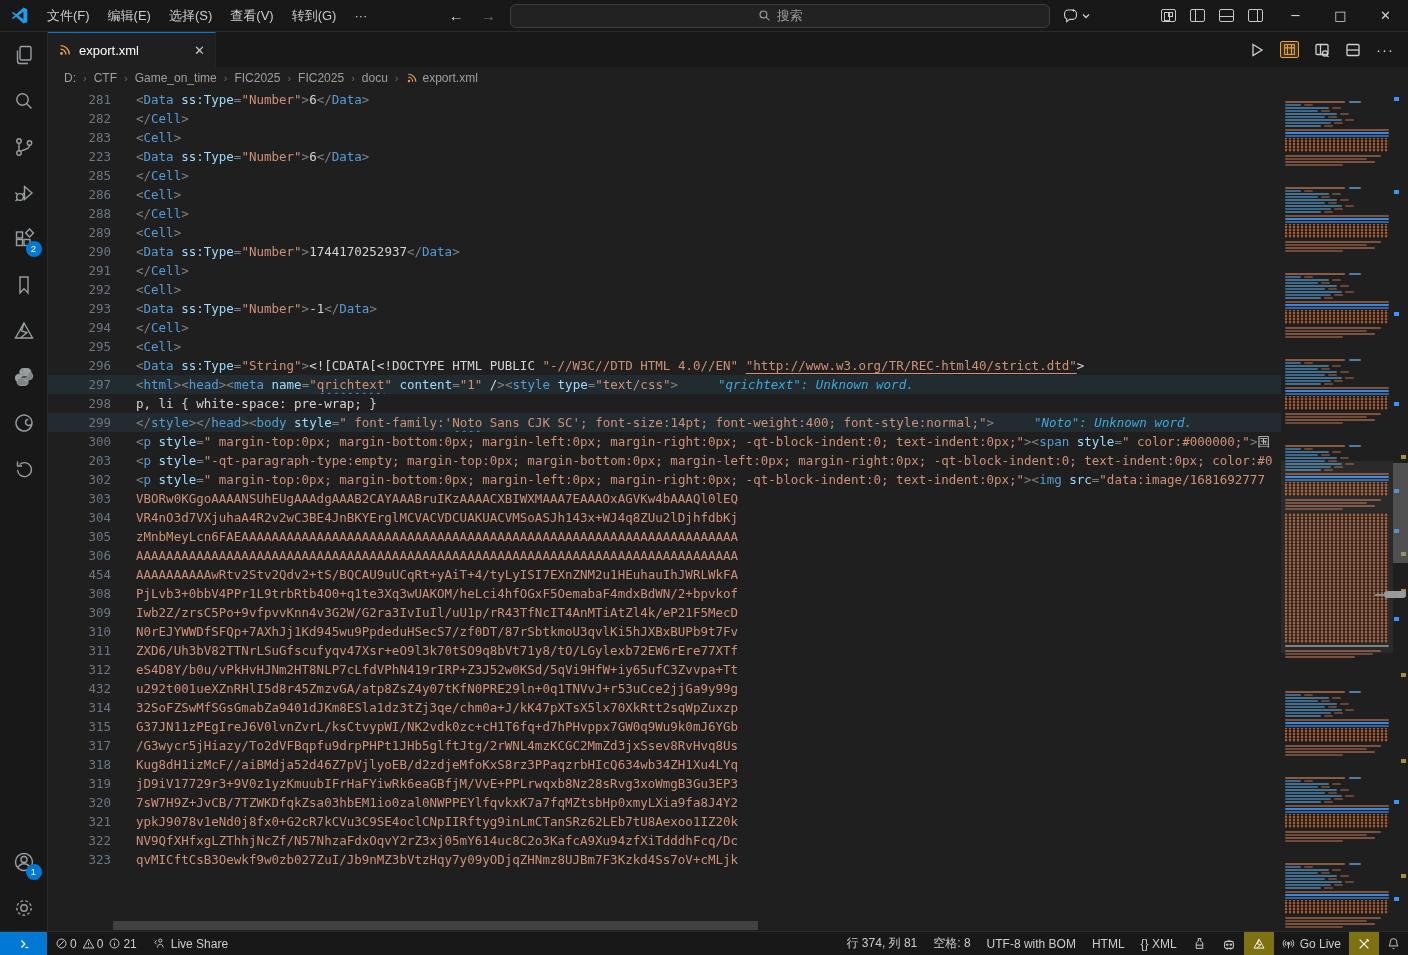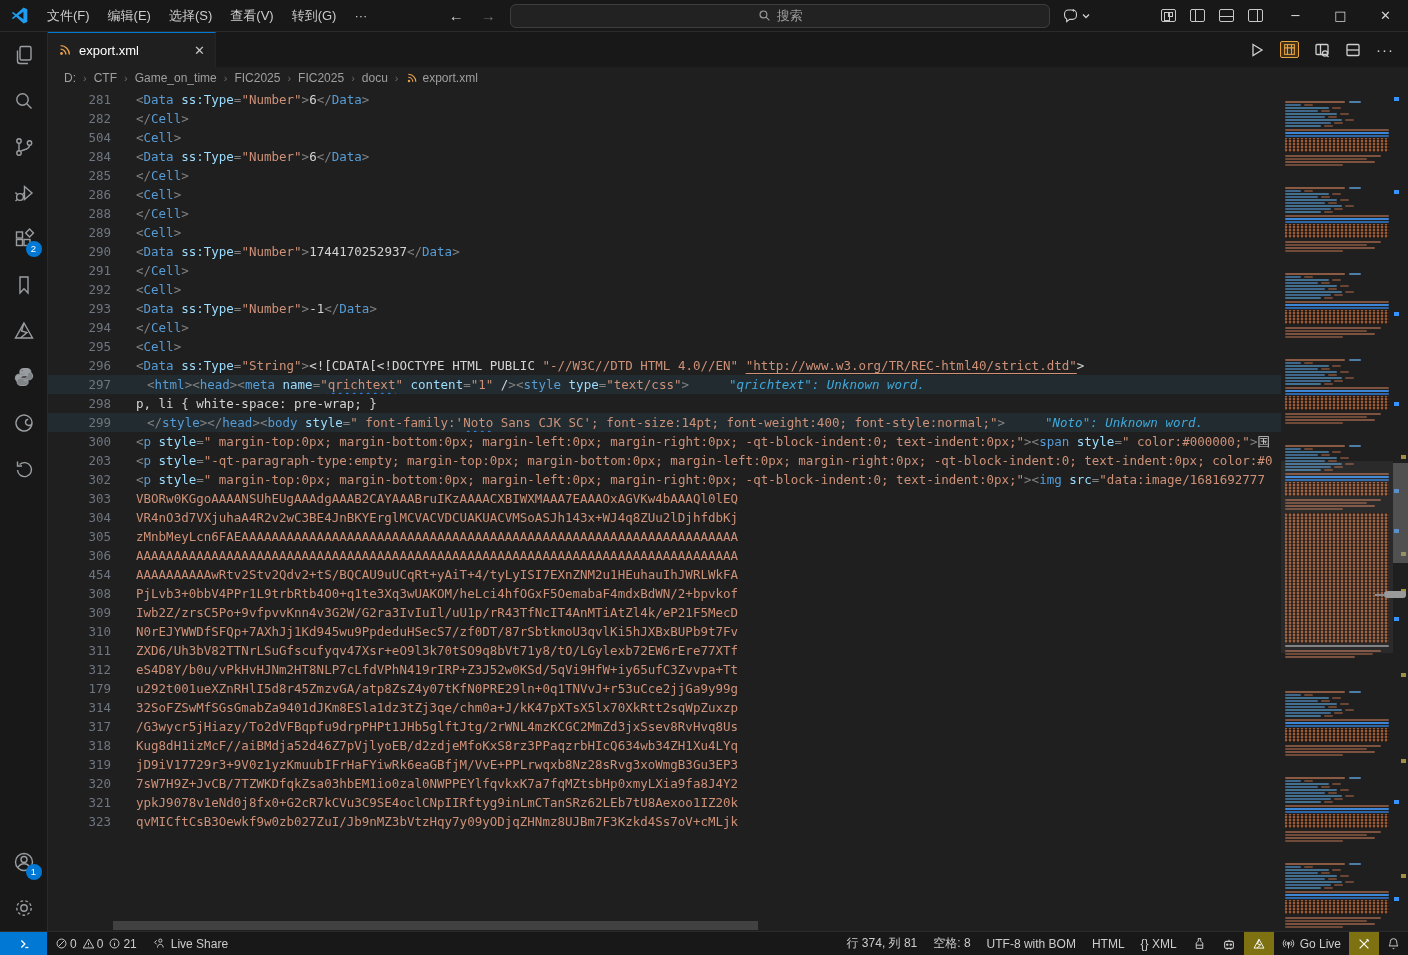--- a/index.html
+++ b/index.html
@@ -57,21 +57,21 @@
   .breadcrumb{ height:22px; display:flex; align-items:center; padding-left:16px;
     font-size:12px; color:#9f9f9f; gap:7px; background:#1f1f1f; }
   .bc-sep{ color:#6a6a6a; font-size:11px; }
   .bc-file{ display:flex; align-items:center; gap:5px; }
 
   
   .editor{ flex:1; display:flex; min-height:0; position:relative; }
   .code-pane{ flex:1; overflow:hidden; padding-top:1px; position:relative; min-width:0; }
   .line{ display:flex; height:19px; line-height:19px; white-space:pre;
     font-family:"DejaVu Sans Mono", monospace; font-size:12.5px; }
-  .line.hl{ background:rgba(64,156,200,0.10);gap:11px; }
+  .line.hl{ background:rgba(64,156,200,0.10); }
   .ln{ width:63px; flex-shrink:0; text-align:right; color:#6e7681; }
   .lc{ padding-left:25px; flex:1; overflow:hidden; }
   .p{ color:#808080; } .t{ color:#569cd6; } .a{ color:#9cdcfe; }
   .s{ color:#ce9178; } .w{ color:#d4d4d4; }
   .u{ text-decoration:underline; text-underline-offset:3px; }
   .q{ text-decoration:underline wavy #3794ff 1px; text-underline-offset:3px; }
   .hint{ color:#3fa9dc; font-style:italic; margin-left:40px; }
   .hscroll{ position:absolute; bottom:1px; left:65px; width:645px; height:9px;
     background:rgba(121,121,121,0.38); }
 
@@ -295,22 +295,22 @@
           </svg>
         <span>export.xml</span>
       </span>
     </div>
 
     <div class="editor">
       <div class="code-pane">
         <div id="code-lines">
             <div class="line"><span class="ln">281</span><span class="lc"><span class="p">&lt;</span><span class="t">Data</span><span class="w"> </span><span class="a">ss:Type</span><span class="p">=</span><span class="s">"Number"</span><span class="p">&gt;</span><span class="w">6</span><span class="p">&lt;/</span><span class="t">Data</span><span class="p">&gt;</span></span></div>
             <div class="line"><span class="ln">282</span><span class="lc"><span class="p">&lt;/</span><span class="t">Cell</span><span class="p">&gt;</span></span></div>
-            <div class="line"><span class="ln">504</span><span class="lc"><span class="p">&lt;</span><span class="t">Cell</span><span class="p">&gt;</span></span></div>
-            <div class="line"><span class="ln">284</span><span class="lc"><span class="p">&lt;</span><span class="t">Data</span><span class="w"> </span><span class="a">ss:Type</span><span class="p">=</span><span class="s">"Number"</span><span class="p">&gt;</span><span class="w">6</span><span class="p">&lt;/</span><span class="t">Data</span><span class="p">&gt;</span></span></div>
+            <div class="line"><span class="ln">283</span><span class="lc"><span class="p">&lt;</span><span class="t">Cell</span><span class="p">&gt;</span></span></div>
+            <div class="line"><span class="ln">223</span><span class="lc"><span class="p">&lt;</span><span class="t">Data</span><span class="w"> </span><span class="a">ss:Type</span><span class="p">=</span><span class="s">"Number"</span><span class="p">&gt;</span><span class="w">6</span><span class="p">&lt;/</span><span class="t">Data</span><span class="p">&gt;</span></span></div>
             <div class="line"><span class="ln">285</span><span class="lc"><span class="p">&lt;/</span><span class="t">Cell</span><span class="p">&gt;</span></span></div>
             <div class="line"><span class="ln">286</span><span class="lc"><span class="p">&lt;</span><span class="t">Cell</span><span class="p">&gt;</span></span></div>
             <div class="line"><span class="ln">288</span><span class="lc"><span class="p">&lt;/</span><span class="t">Cell</span><span class="p">&gt;</span></span></div>
             <div class="line"><span class="ln">289</span><span class="lc"><span class="p">&lt;</span><span class="t">Cell</span><span class="p">&gt;</span></span></div>
             <div class="line"><span class="ln">290</span><span class="lc"><span class="p">&lt;</span><span class="t">Data</span><span class="w"> </span><span class="a">ss:Type</span><span class="p">=</span><span class="s">"Number"</span><span class="p">&gt;</span><span class="w">1744170252937</span><span class="p">&lt;/</span><span class="t">Data</span><span class="p">&gt;</span></span></div>
             <div class="line"><span class="ln">291</span><span class="lc"><span class="p">&lt;/</span><span class="t">Cell</span><span class="p">&gt;</span></span></div>
             <div class="line"><span class="ln">292</span><span class="lc"><span class="p">&lt;</span><span class="t">Cell</span><span class="p">&gt;</span></span></div>
             <div class="line"><span class="ln">293</span><span class="lc"><span class="p">&lt;</span><span class="t">Data</span><span class="w"> </span><span class="a">ss:Type</span><span class="p">=</span><span class="s">"Number"</span><span class="p">&gt;</span><span class="w">-1</span><span class="p">&lt;/</span><span class="t">Data</span><span class="p">&gt;</span></span></div>
             <div class="line"><span class="ln">294</span><span class="lc"><span class="p">&lt;/</span><span class="t">Cell</span><span class="p">&gt;</span></span></div>
             <div class="line"><span class="ln">295</span><span class="lc"><span class="p">&lt;</span><span class="t">Cell</span><span class="p">&gt;</span></span></div>
@@ -324,27 +324,29 @@
             <div class="line"><span class="ln">303</span><span class="lc"><span class="s">VBORw0KGgoAAAANSUhEUgAAAdgAAAB2CAYAAABruIKzAAAACXBIWXMAAA7EAAAOxAGVKw4bAAAQl0lEQ</span></span></div>
             <div class="line"><span class="ln">304</span><span class="lc"><span class="s">VR4nO3d7VXjuhaA4R2v2wC3BE4JnBKYErglMCVACVDCUAKUACVMSoASJh143x+WJ4q8ZUu2lDjhfdbKj</span></span></div>
             <div class="line"><span class="ln">305</span><span class="lc"><span class="s">zMnbMeyLcn6FAEAAAAAAAAAAAAAAAAAAAAAAAAAAAAAAAAAAAAAAAAAAAAAAAAAAAAAAAAAAAAAAAAAA</span></span></div>
             <div class="line"><span class="ln">306</span><span class="lc"><span class="s">AAAAAAAAAAAAAAAAAAAAAAAAAAAAAAAAAAAAAAAAAAAAAAAAAAAAAAAAAAAAAAAAAAAAAAAAAAAAAAAA</span></span></div>
             <div class="line"><span class="ln">454</span><span class="lc"><span class="s">AAAAAAAAAAwRtv2Stv2Qdv2+tS/BQCAU9uUCqRt+yAiT+4/tyLyISI7EXnZNM2u1HEuhauIhJWRLWkFA</span></span></div>
             <div class="line"><span class="ln">308</span><span class="lc"><span class="s">PjLvb3+0bbV4PPr1L9trbRtb4O0+q1te3Xq3wUAKOM/heLci4hfOGxF5OemabaF4mdxBdWN/2+bpvkof</span></span></div>
             <div class="line"><span class="ln">309</span><span class="lc"><span class="s">Iwb2Z/zrsC5Po+9vfpvvKnn4v3G2W/G2ra3IvIuIl/uU1p/rR43TfNcIT4AnMTiAtZl4k/eP21F5MecD</span></span></div>
             <div class="line"><span class="ln">310</span><span class="lc"><span class="s">N0rEJYWWDfSFQp+7AXhJj1Kd945wu9PpdeduHSecS7/zf0DT/87rSbtkmoU3qvlKi5hJXBxBUPb9t7Fv</span></span></div>
             <div class="line"><span class="ln">311</span><span class="lc"><span class="s">ZXD6/Uh3bV82TTNrLSuGfscufyqv47Xsr+eO9l3k70tSO9q8bVt71y8/tO/LGylexb72EW6rEre77XTf</span></span></div>
             <div class="line"><span class="ln">312</span><span class="lc"><span class="s">eS4D8Y/b0u/vPkHvHJNm2HT8NLP7cLfdVPhN419rIRP+Z3J52w0KSd/5qVi9HfW+iy65ufC3Zvvpa+Tt</span></span></div>
-            <div class="line"><span class="ln">179</span><span class="lc"><span class="s">u292t001ueXZnRHlI5d8r45ZmzvGA/atp8ZsZ4y07tKfN0PRE29ln+0q1TNVvJ+r53uCce2jjGa9y99g</span></span></div>
+            <div class="line"><span class="ln">432</span><span class="lc"><span class="s">u292t001ueXZnRHlI5d8r45ZmzvGA/atp8ZsZ4y07tKfN0PRE29ln+0q1TNVvJ+r53uCce2jjGa9y99g</span></span></div>
             <div class="line"><span class="ln">314</span><span class="lc"><span class="s">32SoFZSwMfSGsGmabZa9401dJKm8ESla1dz3tZj3qe/chm0a+J/kK47pXTsX5lx70XkRtt2sqWpZuxzp</span></span></div>
+            <div class="line"><span class="ln">315</span><span class="lc"><span class="s">G37JN11zPEgIreJ6V0lvnZvrL/ksCtvypWI/NK2vdk0zc+cH1T6fq+d7hPHvppx7GW0q9Wu9k0mJ6YGb</span></span></div>
             <div class="line"><span class="ln">317</span><span class="lc"><span class="s">/G3wycr5jHiazy/To2dVFBqpfu9drpPHPt1JHb5glftJtg/2rWNL4mzKCGC2MmZd3jxSsev8RvHvq8Us</span></span></div>
             <div class="line"><span class="ln">318</span><span class="lc"><span class="s">Kug8dH1izMcF//aiBMdja52d46Z7pVjlyoEB/d2zdjeMfoKxS8rz3PPaqzrbHIcQ634wb34ZH1Xu4LYq</span></span></div>
             <div class="line"><span class="ln">319</span><span class="lc"><span class="s">jD9iV17729r3+9V0z1yzKmuubIFrHaFYiwRk6eaGBfjM/VvE+PPLrwqxb8Nz28sRvg3xoWmgB3Gu3EP3</span></span></div>
             <div class="line"><span class="ln">320</span><span class="lc"><span class="s">7sW7H9Z+JvCB/7TZWKDfqkZsa03hbEM1io0zal0NWPPEYlfqvkxK7a7fqMZtsbHp0xmyLXia9fa8J4Y2</span></span></div>
             <div class="line"><span class="ln">321</span><span class="lc"><span class="s">ypkJ9078v1eNd0j8fx0+G2cR7kCVu3C9SE4oclCNpIIRftyg9inLmCTanSRz62LEb7tU8Aexoo1IZ20k</span></span></div>
+            <div class="line"><span class="ln">322</span><span class="lc"><span class="s">NV9QfXHfxgLZThhjNcZf/N57NhzaFdxOqvY2rZ3xj05mY614uc8C2o3KafcA9Xu94zfXiTdddhFcq/Dc</span></span></div>
             <div class="line"><span class="ln">323</span><span class="lc"><span class="s">qvMICftCsB3Oewkf9w0zb027ZuI/Jb9nMZ3bVtzHqy7y09yODjqZHNmz8UJBm7F3Kzkd4Ss7oV+cMLjk</span></span></div>
           </div>
         <div class="hscroll"></div>
       </div>
       <div class="minimap" id="minimap">
           <div class="mm-row" style="top: 12px; left: 4px; width: 60px; background: rgb(138, 90, 67);"></div>
           <div class="mm-row" style="top: 12px; left: 68px; width: 12px; background: rgb(77, 126, 168);"></div>
           <div class="mm-row" style="top: 15px; left: 4px; width: 16px; background: rgb(63, 103, 140);"></div>
           <div class="mm-row" style="top: 15px; left: 23px; width: 9px; background: rgb(107, 70, 52);"></div>
           <div class="mm-row" style="top: 18px; left: 4px; width: 44px; background: rgb(68, 112, 143);"></div>

